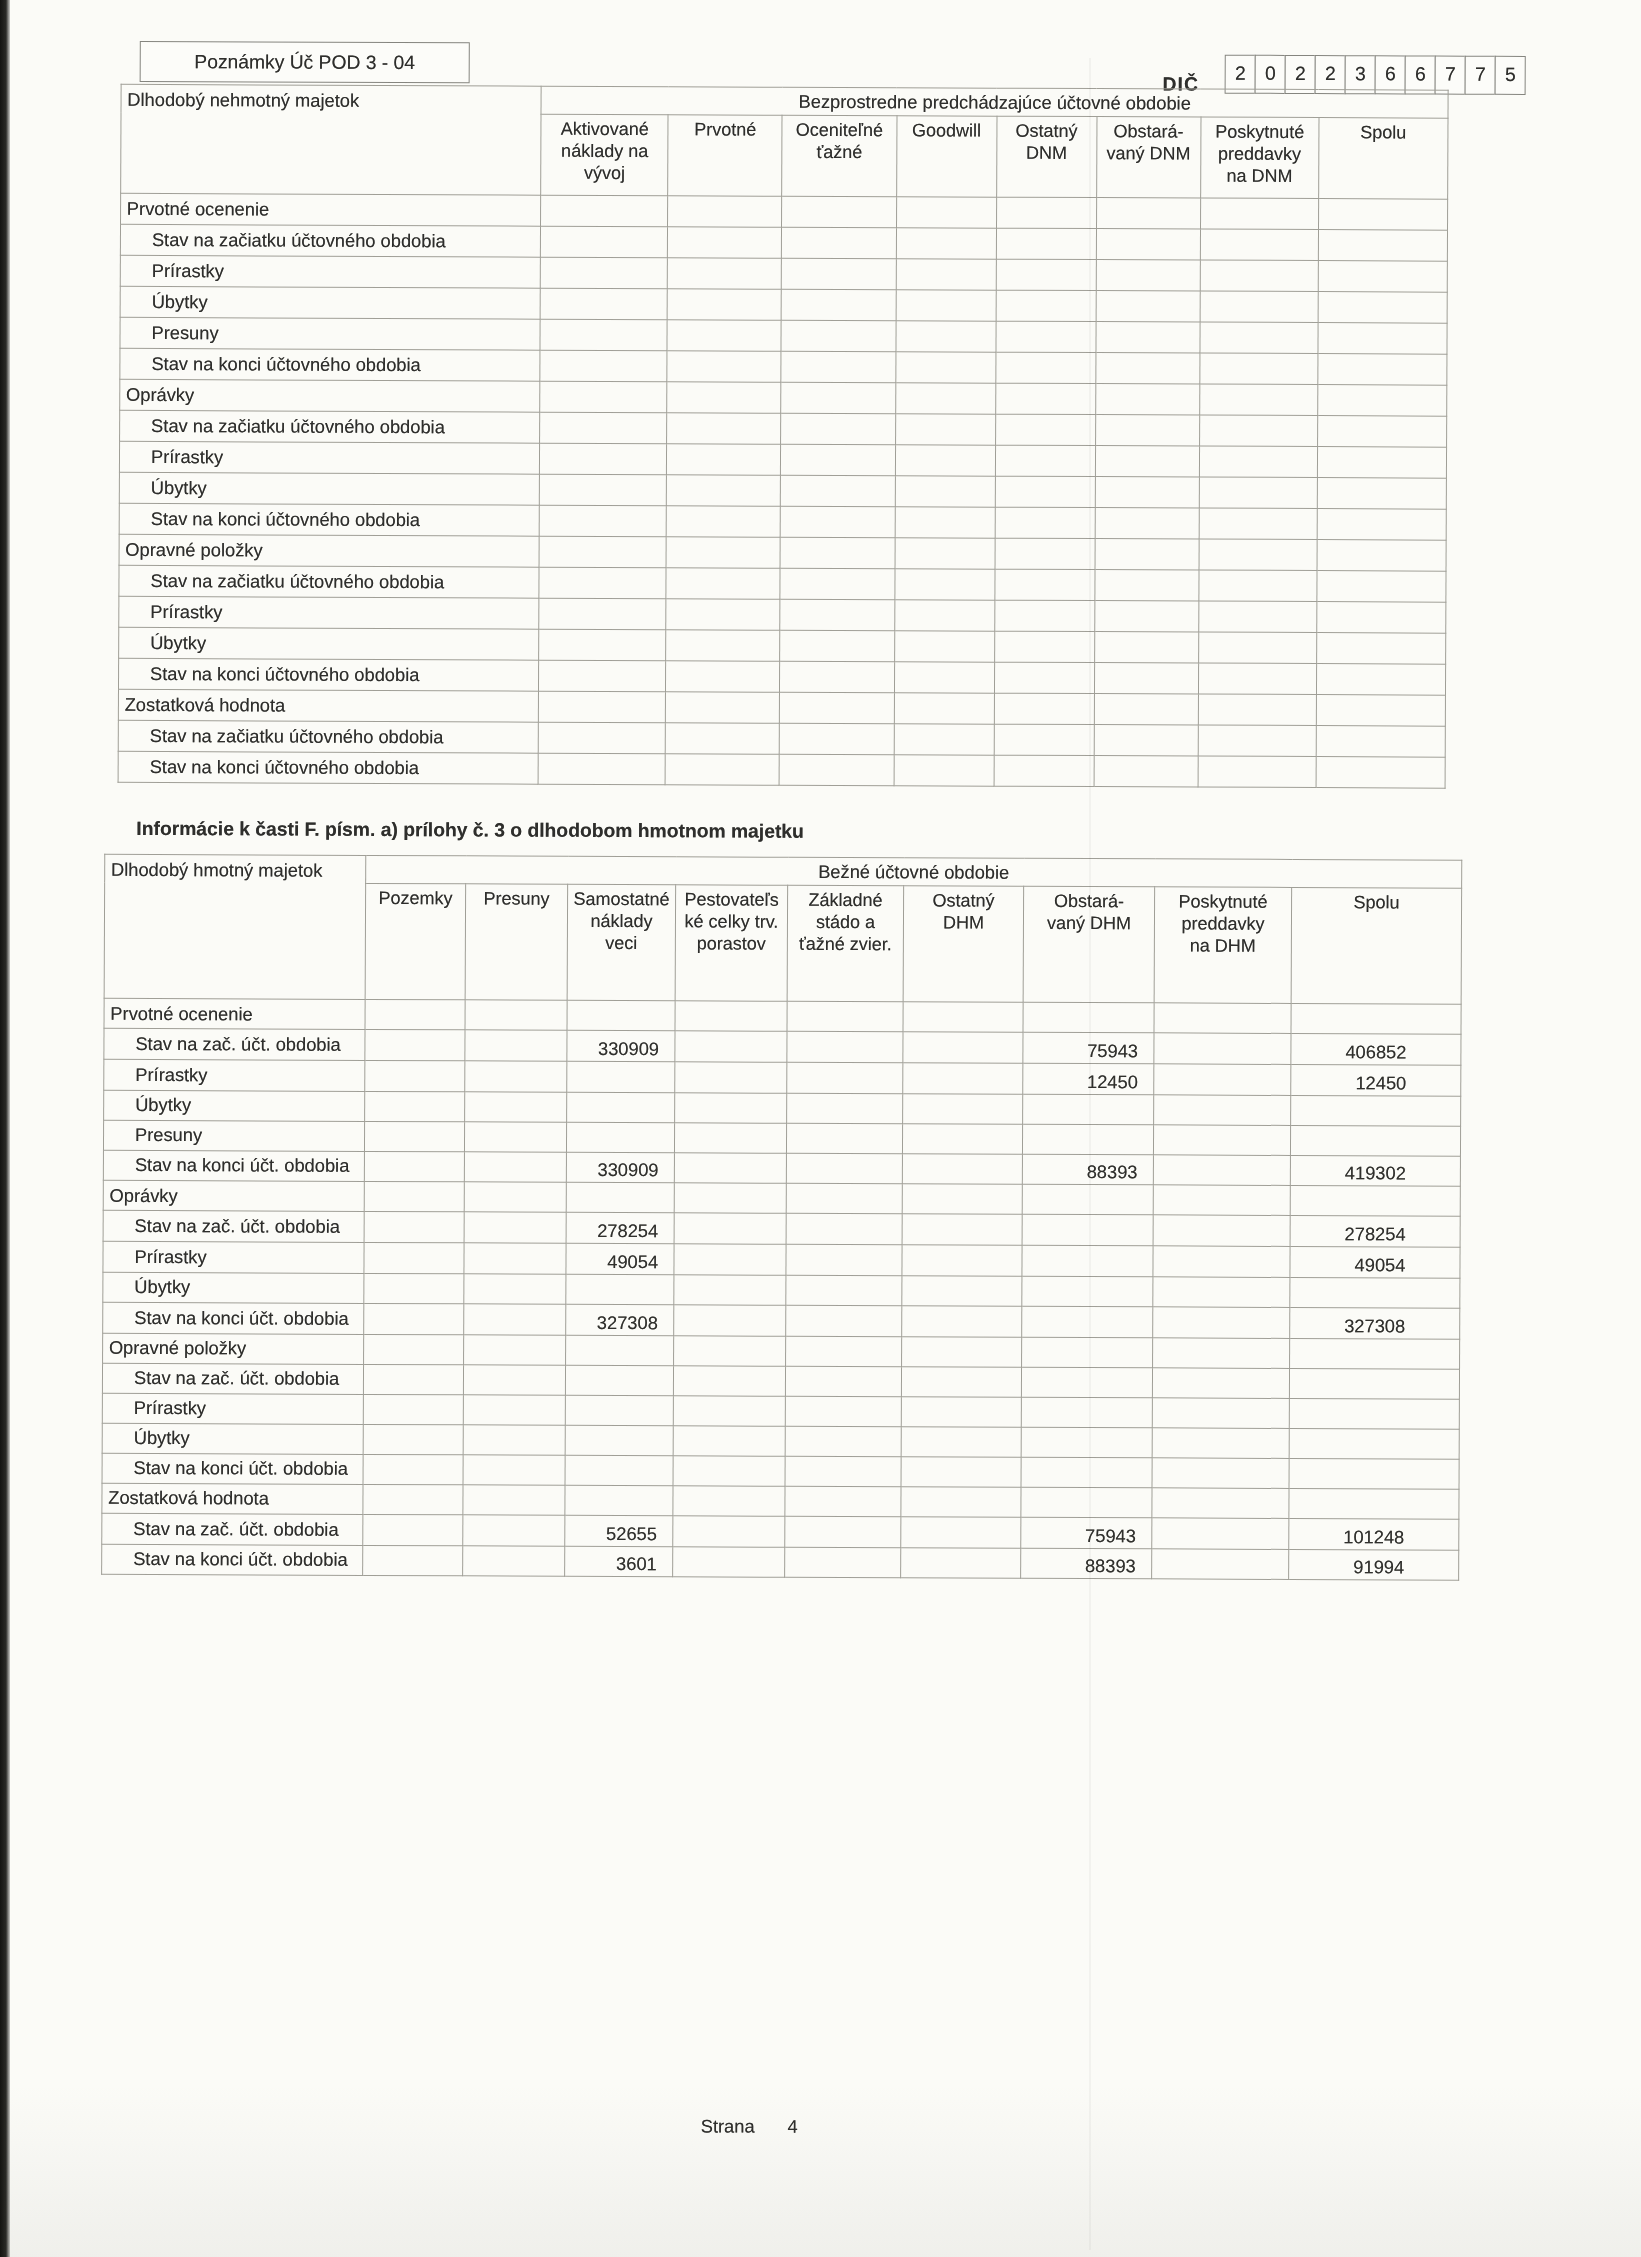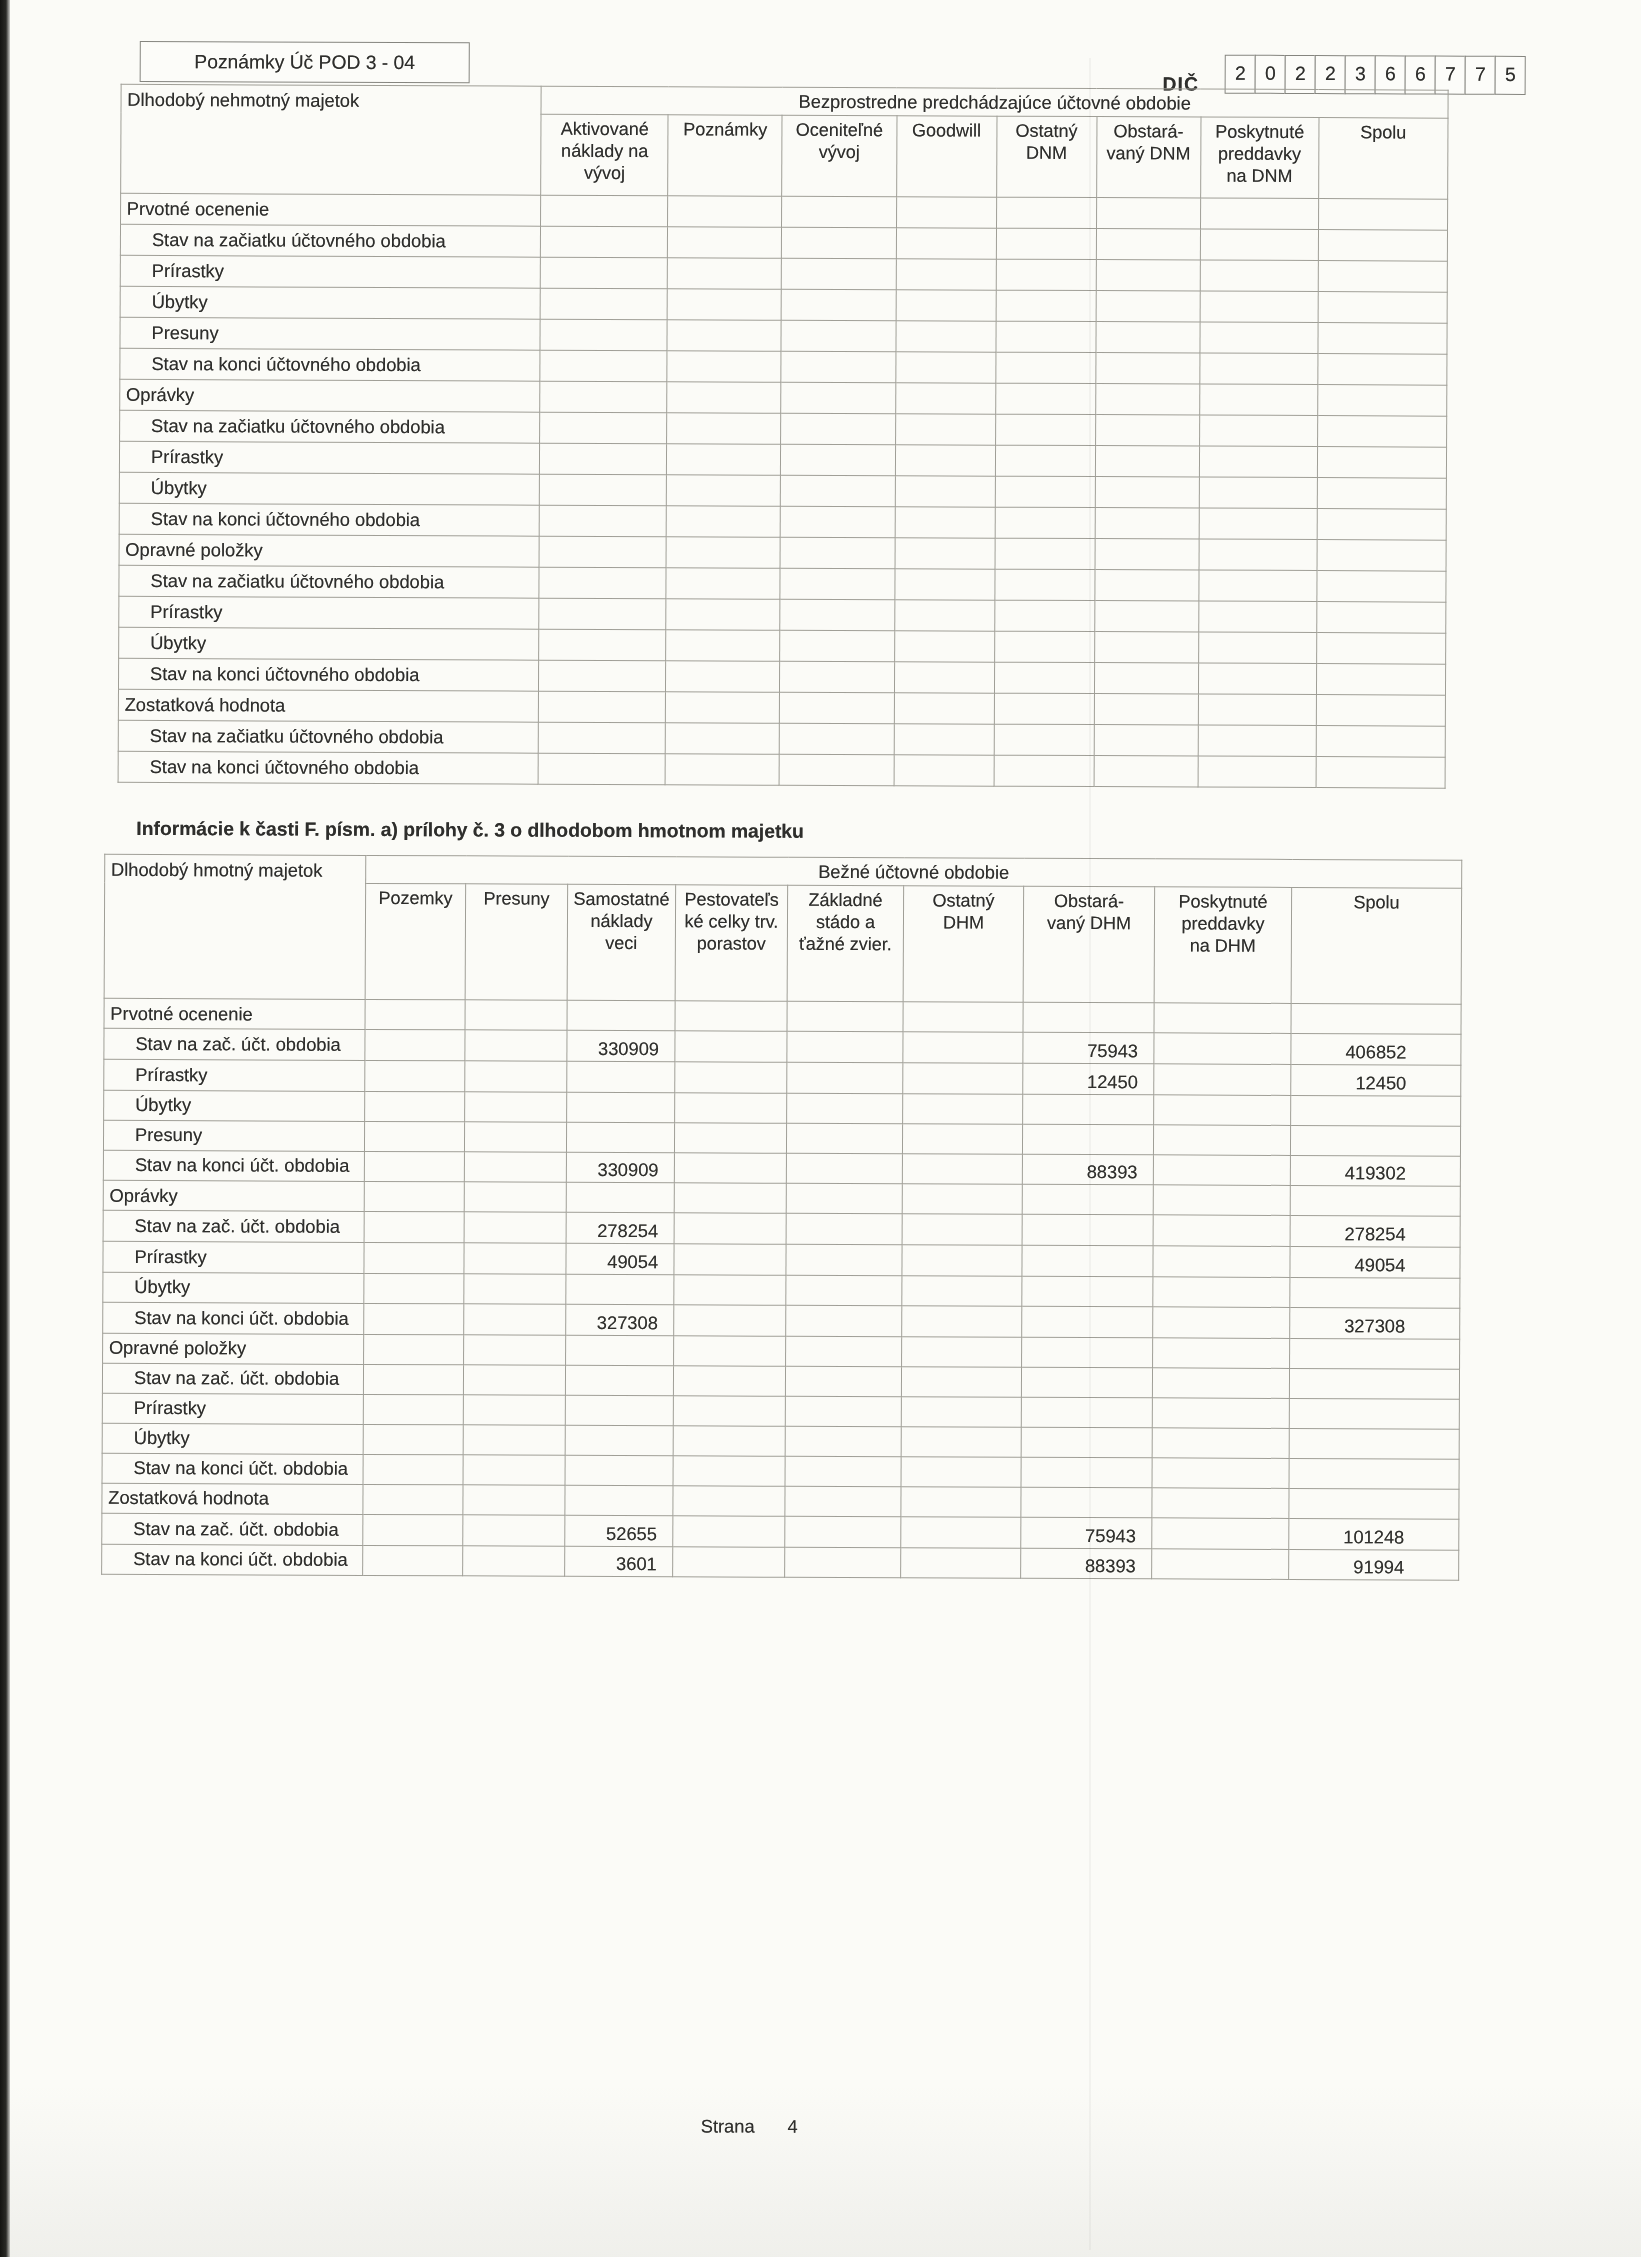--- a/index.html
+++ b/index.html
@@ -141,23 +141,23 @@
     </colgroup>
     <thead>
       <tr>
         <th class="corner" rowspan="2">Dlhodobý nehmotný majetok</th>
         <th class="span-head" colspan="8">Bezprostredne predchádzajúce účtovné obdobie</th>
       </tr>
       <tr class="colhead-row">
           <th class="colhead">Aktivované
 náklady na
 vývoj</th>
-          <th class="colhead">Poznámky</th>
+          <th class="colhead">Prvotné</th>
           <th class="colhead">Oceniteľné
-vývoj</th>
+ťažné</th>
           <th class="colhead">Goodwill</th>
           <th class="colhead">Ostatný
 DNM</th>
           <th class="colhead">Obstará-
 vaný DNM</th>
           <th class="colhead">Poskytnuté
 preddavky
 na DNM</th>
           <th class="colhead">Spolu</th>
         </tr>

